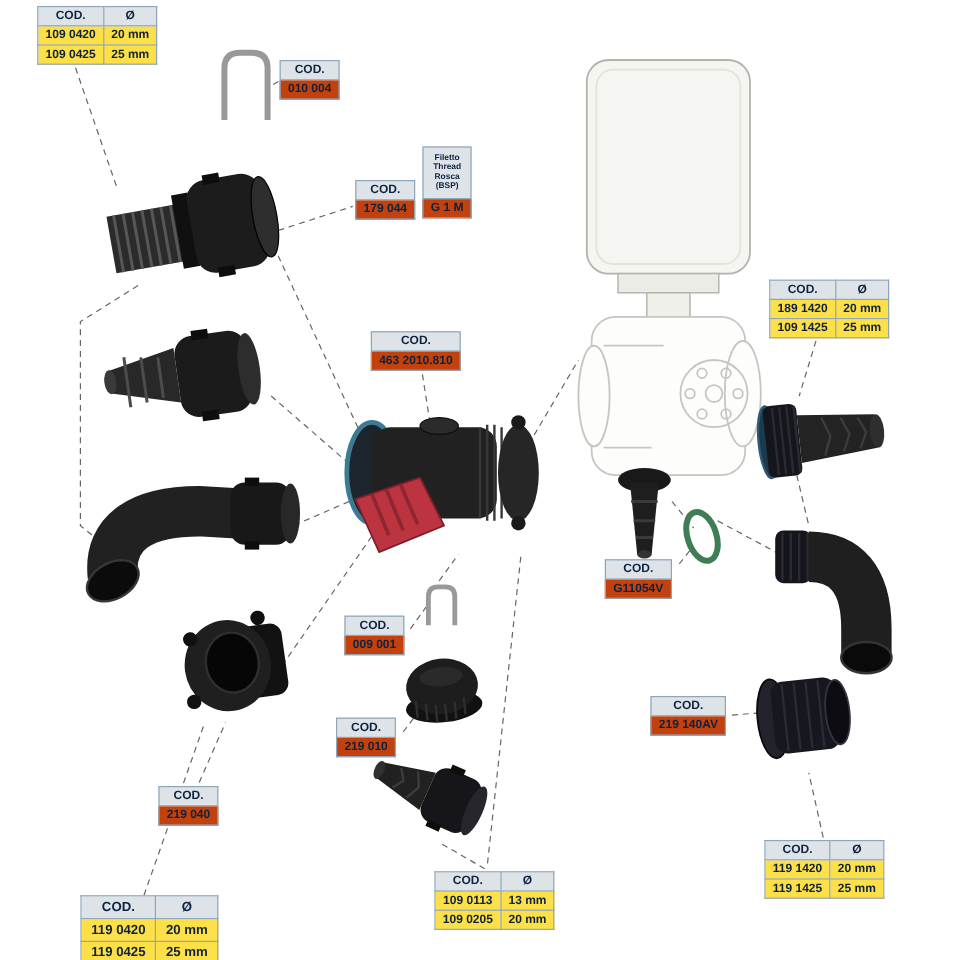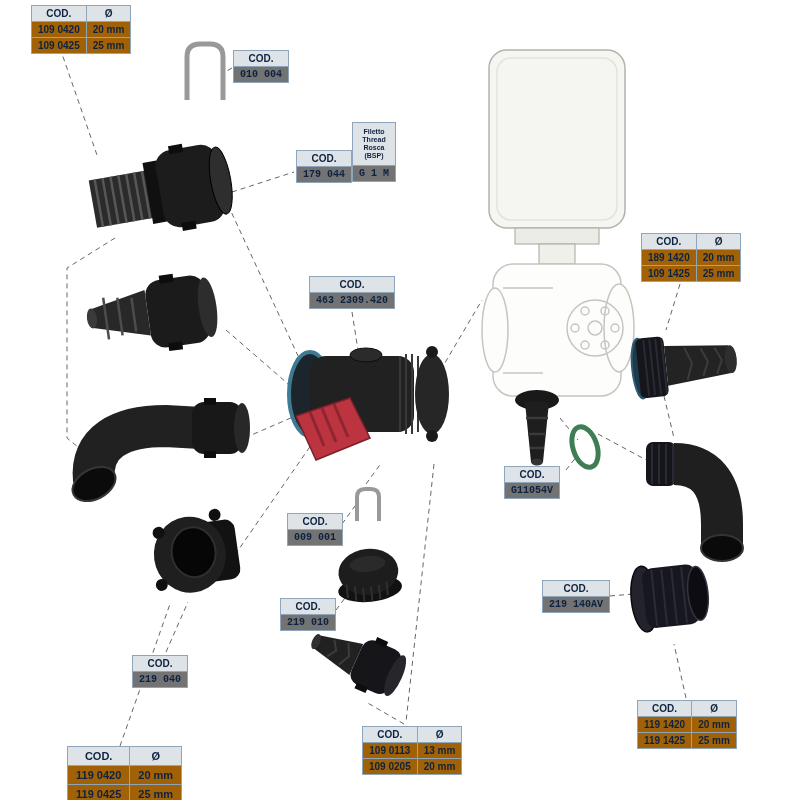--- a/index.html
+++ b/index.html
@@ -8,34 +8,34 @@
     position:relative; background:#ffffff; overflow:hidden;
     font-family:"Liberation Sans", sans-serif;
   }
   #stage { position:absolute; left:0; top:0; width:800px; height:800px; z-index:1; }
 
   .callout {
     position:absolute; z-index:5; text-align:center;
     font-weight:bold; font-size:10px; line-height:10px; color:#0d2240;
   }
   .callout .hdr { background:#dde3e7; border:1px solid #8fa6ba; padding:3px 6px 2px; }
-  .callout .val { background:#737373; border:1px solid #8fa6ba; border-top:0; padding:3px 6px 2px; white-space:nowrap;font-family:Liberation Mono, monospace; }
+  .callout .val { background:#c2410c; border:1px solid #8fa6ba; border-top:0; padding:3px 6px 2px; white-space:nowrap; }
 
   .threadspec .hdr {
     height:44px; display:flex; flex-direction:column; justify-content:center;
     font-size:7px; line-height:8px; padding:2px 4px;
   }
 
   table.ptable {
     position:absolute; z-index:5; border-collapse:collapse; background:#fff;
     font-weight:bold; font-size:10px; color:#0d2240;
   }
   .ptable td { border:1px solid #8fa6ba; padding:2px 6px; text-align:center; white-space:nowrap; line-height:11px; }
   .ptable tr.hdr td { background:#dde3e7; }
-  .ptable tr.val td { background:#a16207; }
+  .ptable tr.val td { background:#fde047; }
   table.lg { font-size:11px; }
   table.lg td { padding:3px 8px; line-height:12px; }
 </style>
 </head>
 <body>
 
 <svg id="stage" viewBox="0 0 800 800">
 
   <g stroke="#666666" stroke-width="1" stroke-dasharray="5 4" fill="none">
     <polyline points="115,238 67,268 67,438 84,452"></polyline>
@@ -224,21 +224,21 @@
     <div>Filetto</div>
     <div>Thread</div>
     <div>Rosca</div>
     <div>(BSP)</div>
   </div>
   <div class="val">G 1 M</div>
 </div>
 
 <div class="callout" style="left:309px;top:276px">
   <div class="hdr">COD.</div>
-  <div class="val">463 2309.420</div>
+  <div class="val">463 2010.810</div>
 </div>
 
 <table class="ptable" style="left:641px;top:233px">
   <tbody>
       <tr class="hdr">
     <td>COD.</td>
     <td>Ø</td>
   </tr>
   <tr class="val">
     <td>189 1420</td>

